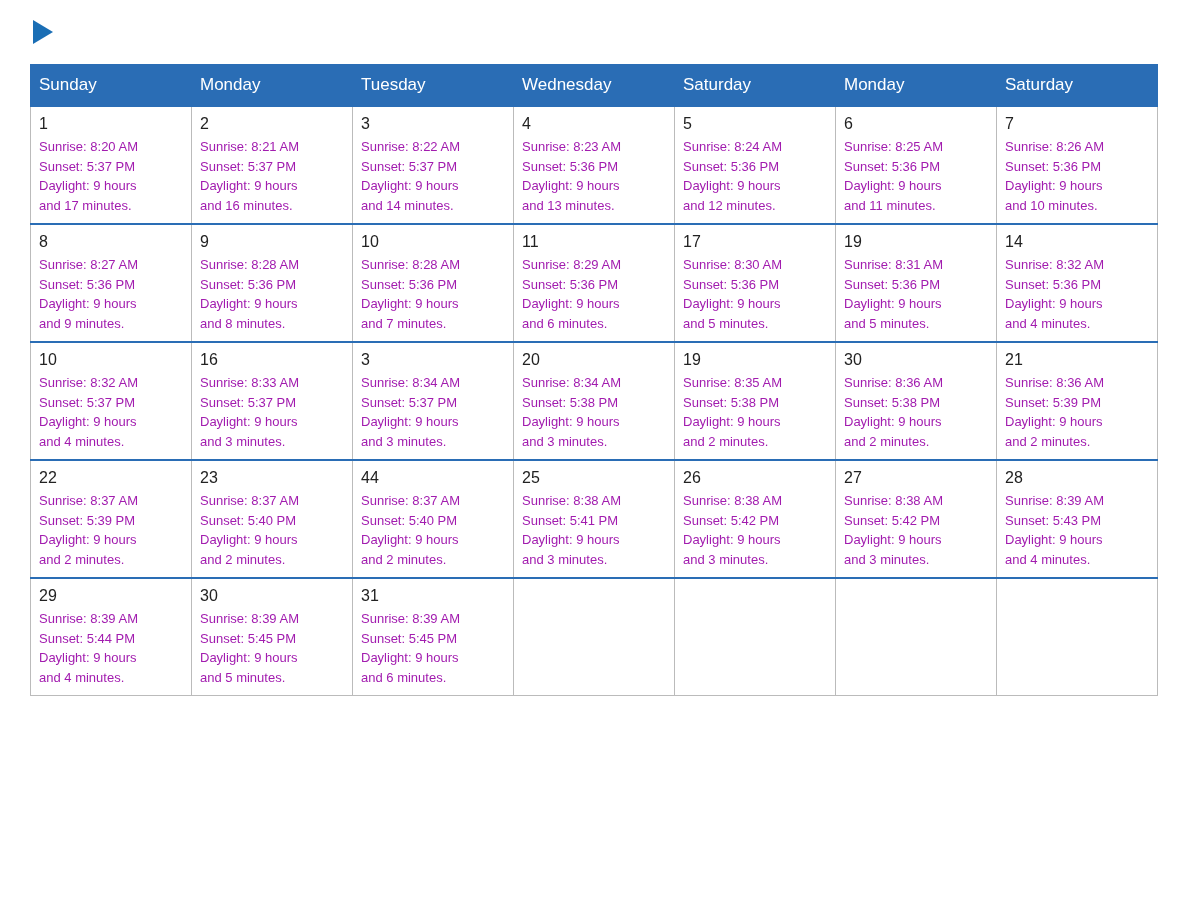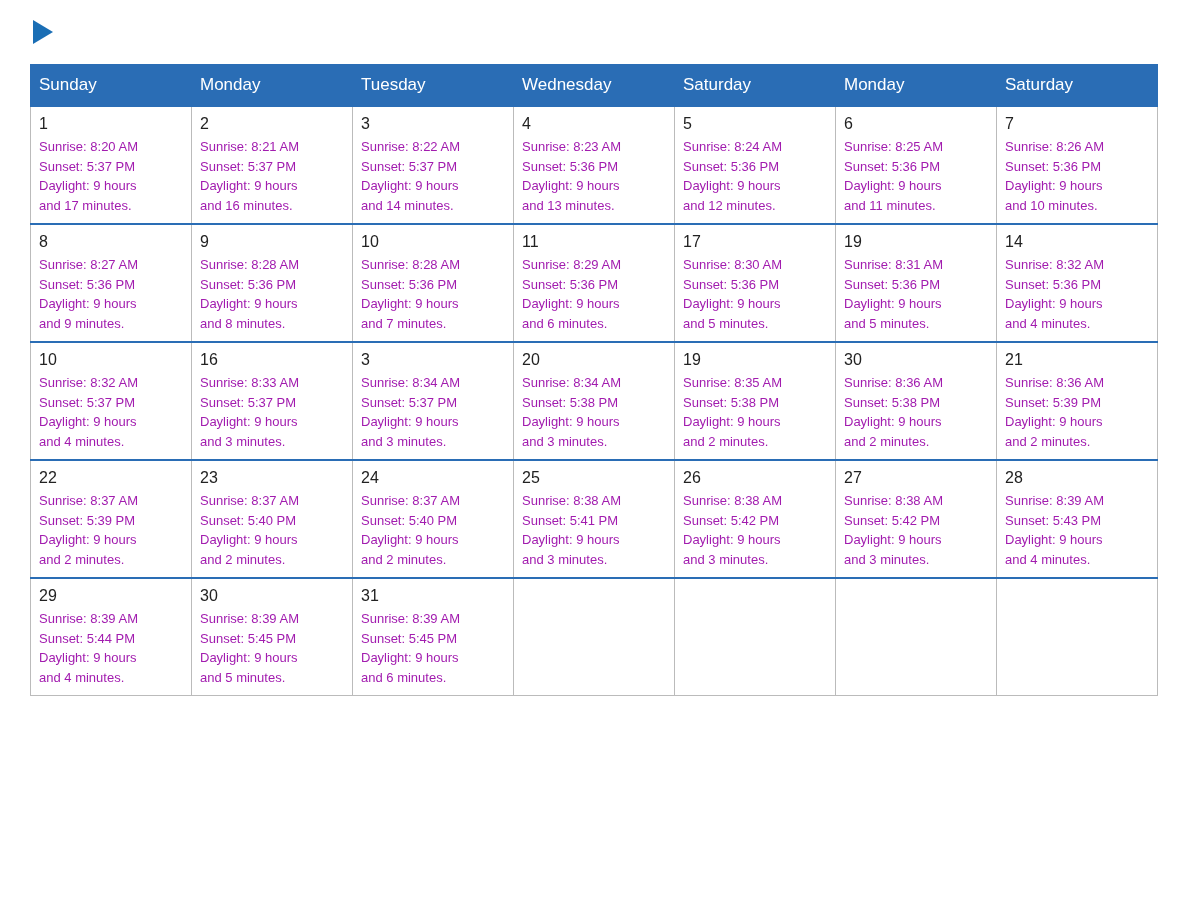--- a/index.html
+++ b/index.html
@@ -340,21 +340,21 @@
         <td>
         <span class="day-number">23</span>
         <div class="day-info">
           Sunrise: 8:37 AM<br>
           Sunset: 5:40 PM<br>
           Daylight: 9 hours<br>
           and 2 minutes.
         </div>
       </td>
         <td>
-        <span class="day-number">24</span>
+        <span class="day-number">44</span>
         <div class="day-info">
           Sunrise: 8:37 AM<br>
           Sunset: 5:40 PM<br>
           Daylight: 9 hours<br>
           and 2 minutes.
         </div>
       </td>
         <td>
         <span class="day-number">25</span>
         <div class="day-info">

